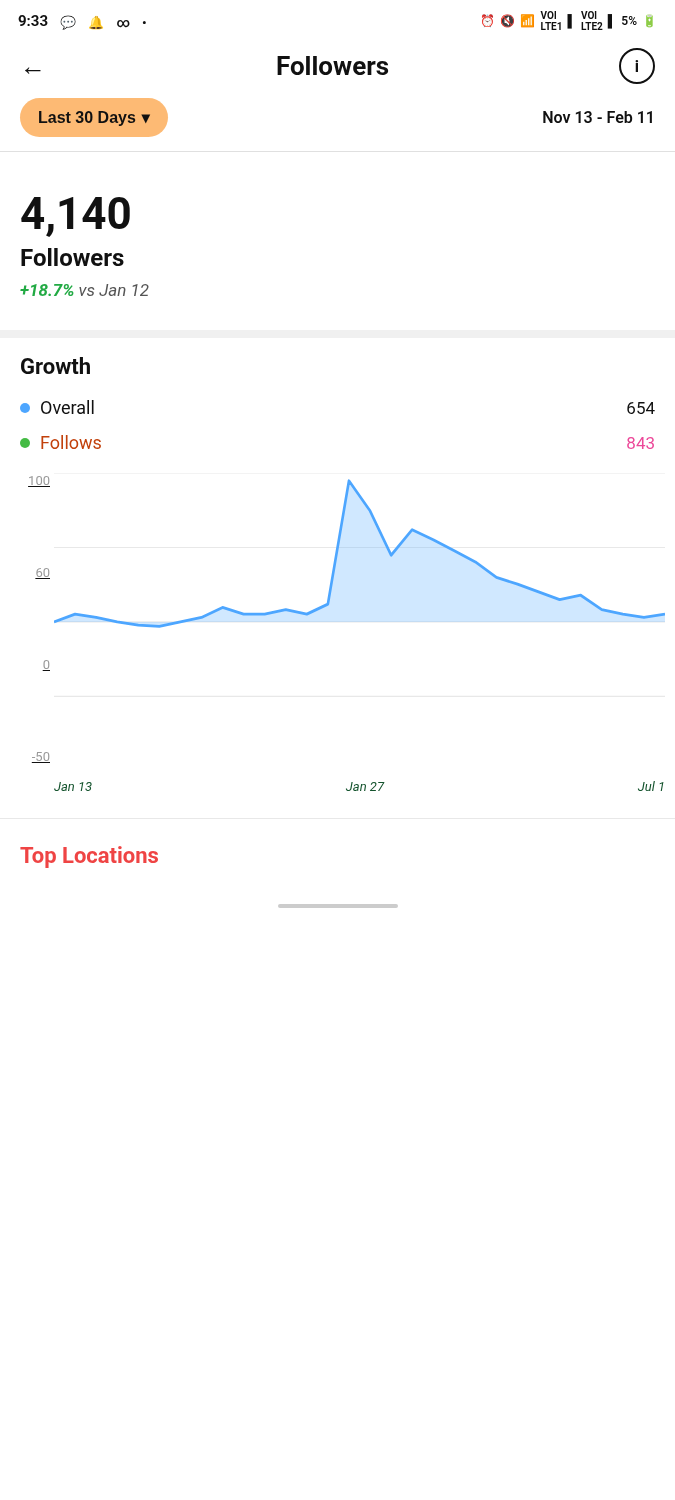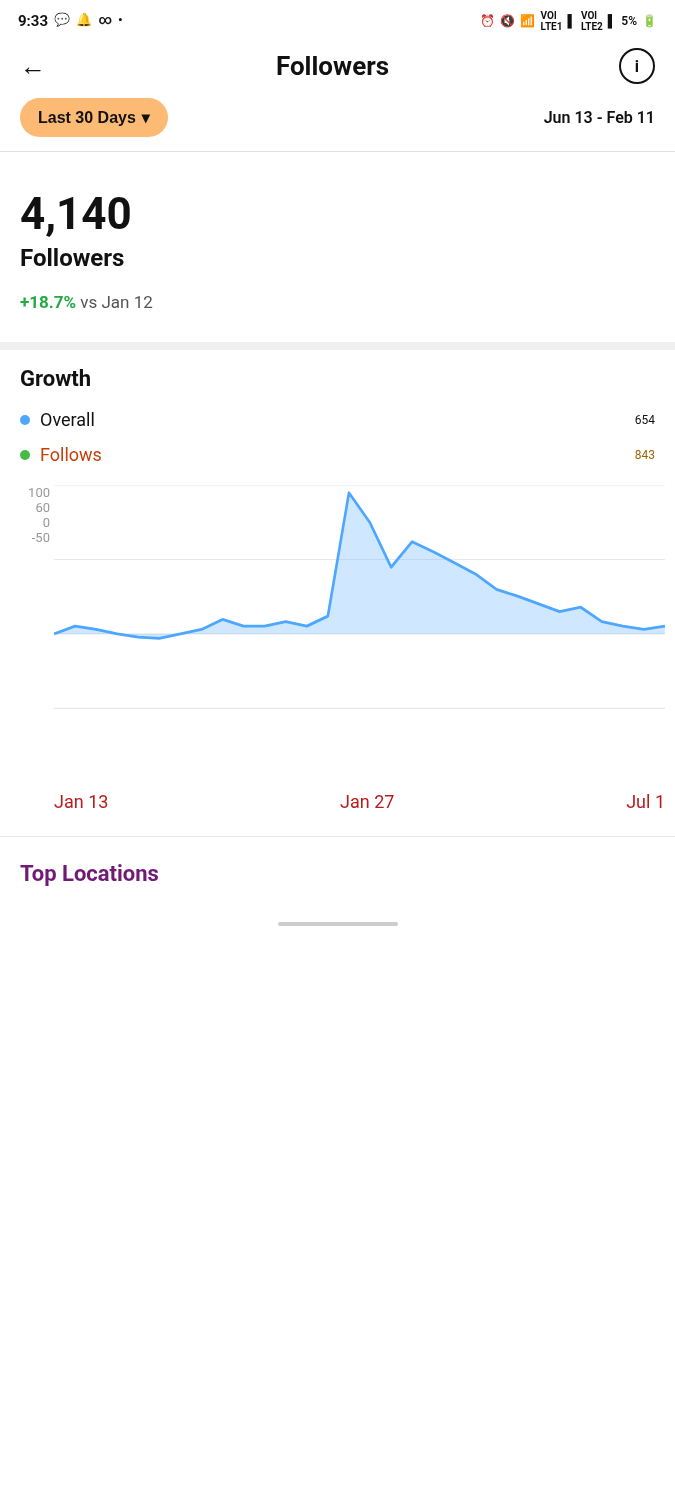--- a/index.html
+++ b/index.html
@@ -16,21 +16,21 @@
     
     .status-bar {
       display: flex;
       justify-content: space-between;
       align-items: center;
       padding: 10px 18px 6px 18px;
       font-size: 13px;
       font-weight: 600;
       color: #111;
     }
-    .status-left { display: flex; align-items: flex-start; gap: 6px; }
+    .status-left { display: flex; align-items: flex-end; gap: 12px; }
     .status-right { display: flex; align-items: center; gap: 5px; font-size: 12px; }
     .status-time { font-size: 15px; font-weight: 700; }
 
     
     .header {
       display: flex;
       align-items: center;
       justify-content: space-between;
       padding: 10px 20px 14px 20px;
     }
@@ -97,23 +97,24 @@
       font-weight: 700;
       color: #111;
     }
     .stats-label {
       font-size: 24px;
       font-weight: 700;
       color: #111;
       margin-top: 4px;
     }
     .stats-change {
-      margin-top: 20px;
+      margin-top: 8px;
       font-size: 17px;
       color: #555;
+      font-style: italic;
     }
     .stats-change-positive {
       color: #22aa44;
       font-weight: 700;
     }
 
     .divider-section {
       height: 8px;
       background: #f0f0f0;
       margin: 0;
@@ -145,78 +146,80 @@
     }
     .dot-blue { background: #4da6ff; }
     .dot-green { background: #44bb44; }
     .dot-red { background: #ff4444; }
     .growth-item-label {
       font-size: 18px;
       color: #111;
     }
     .growth-item-label.muted { color: #c2410c; }
     .growth-value {
-      font-size: 12px;
-      color: #111;
-    }
-    .growth-value.muted { color: #a16207; }
+      font-size: 17px;
+      color: #111;
+    }
+    .growth-value.muted { color: #ec4899; }
 
     
     .chart-container {
       margin: 20px 0 0 0;
       padding: 0 10px 0 54px;
       position: relative;
       height: 300px;
     }
     .chart-svg {
       width: 100%;
       height: 100%;
     }
     .chart-y-labels {
       position: absolute;
       left: 0;
       top: 0;
       height: 100%;
       display: flex;
       flex-direction: column;
-      justify-content: flex-start;
+      justify-content: space-between;
       padding: 0 4px 30px 4px;
+      text-decoration: underline;
     }
     .y-label {
       font-size: 13px;
       color: #999;
       text-align: right;
       width: 46px;
     }
     .chart-x-labels {
       display: flex;
       justify-content: space-between;
       padding: 6px 10px 0 54px;
       margin-bottom: 10px;
     }
     .x-label {
-      font-size: 18px;
-      color: #b91c1c;
+      font-size: 13px;
+      color: #14532d;
+      font-style: italic;
     }
 
     
     .section-divider {
       height: 1px;
       background: #e8e8e8;
       margin: 24px 0 0 0;
     }
 
     
     .top-locations-section {
       padding: 24px 20px 20px 20px;
     }
     .top-locations-title {
       font-size: 22px;
       font-weight: 700;
-      color: #701a75;
+      color: #ef4444;
     }
 
     
     .bottom-indicator {
       display: flex;
       justify-content: center;
       padding: 16px 0 8px 0;
     }
     .scroll-bar {
       width: 120px;
@@ -253,21 +256,21 @@
   <button class="back-btn">←</button>
   <span class="header-title">Followers</span>
   <div class="info-btn">i</div>
 </div>
 
 <div class="filter-row">
   <button class="date-filter-btn">
     <span>Last 30 Days</span>
     <span>▾</span>
   </button>
-  <span class="date-range">Jun 13 - Feb 11</span>
+  <span class="date-range">Nov 13 - Feb 11</span>
 </div>
 
 <div class="divider"></div>
 
 <div class="stats-section">
   <div class="stats-number">4,140</div>
   <div class="stats-label">Followers</div>
   <div class="stats-change">
     <span class="stats-change-positive">+18.7%</span><span> vs Jan 12</span>
   </div>

